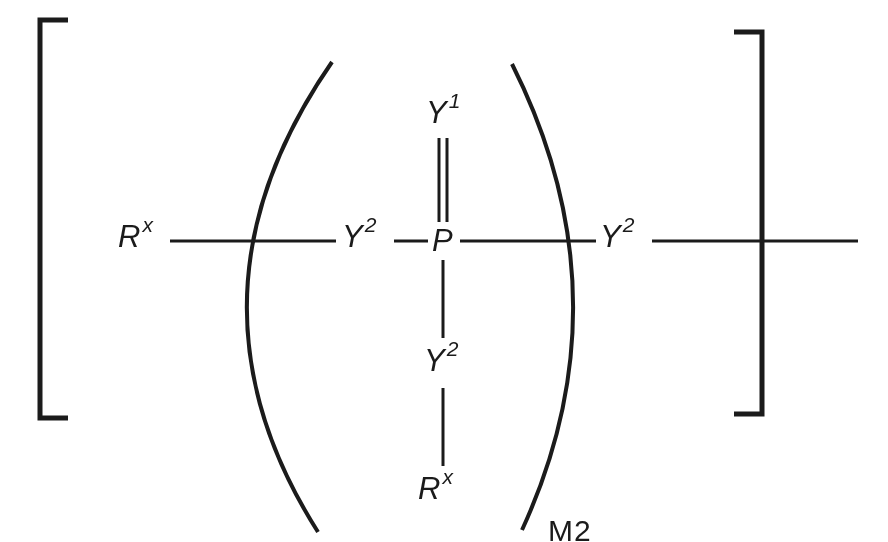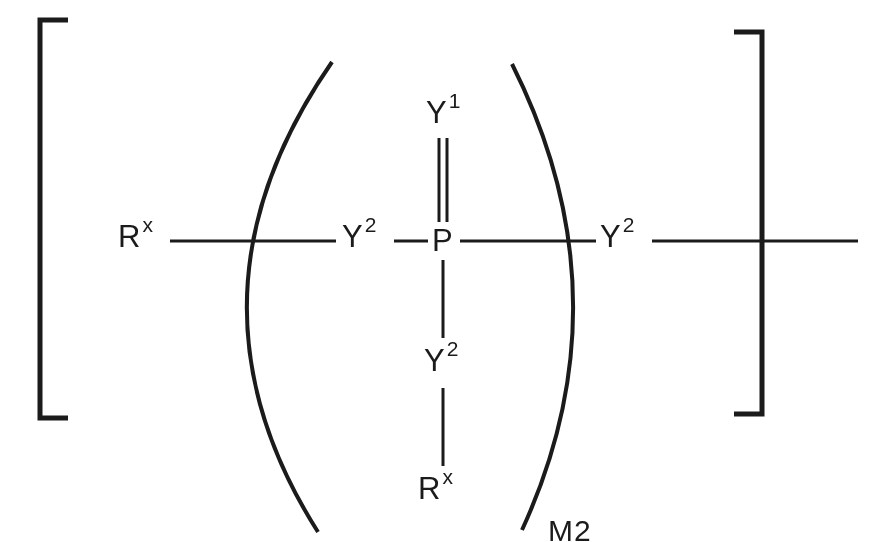--- a/index.html
+++ b/index.html
@@ -31,20 +31,21 @@
   .paren   { stroke-width: 4; }
   .bond    { stroke-width: 3; }
   .atom {
     position: absolute;
     color: var(--ink, #1b1b1b);
     font-size: 31px;
     line-height: 34px;
     letter-spacing: 1px;
     white-space: nowrap;
     user-select: none;
+    font-style: italic;
   }
   .atom sup {
     font-size: 21px;
     line-height: 0;
     position: relative;
     top: -4px;
     left: 1px;
   }
   .fig-label {
     position: absolute;

